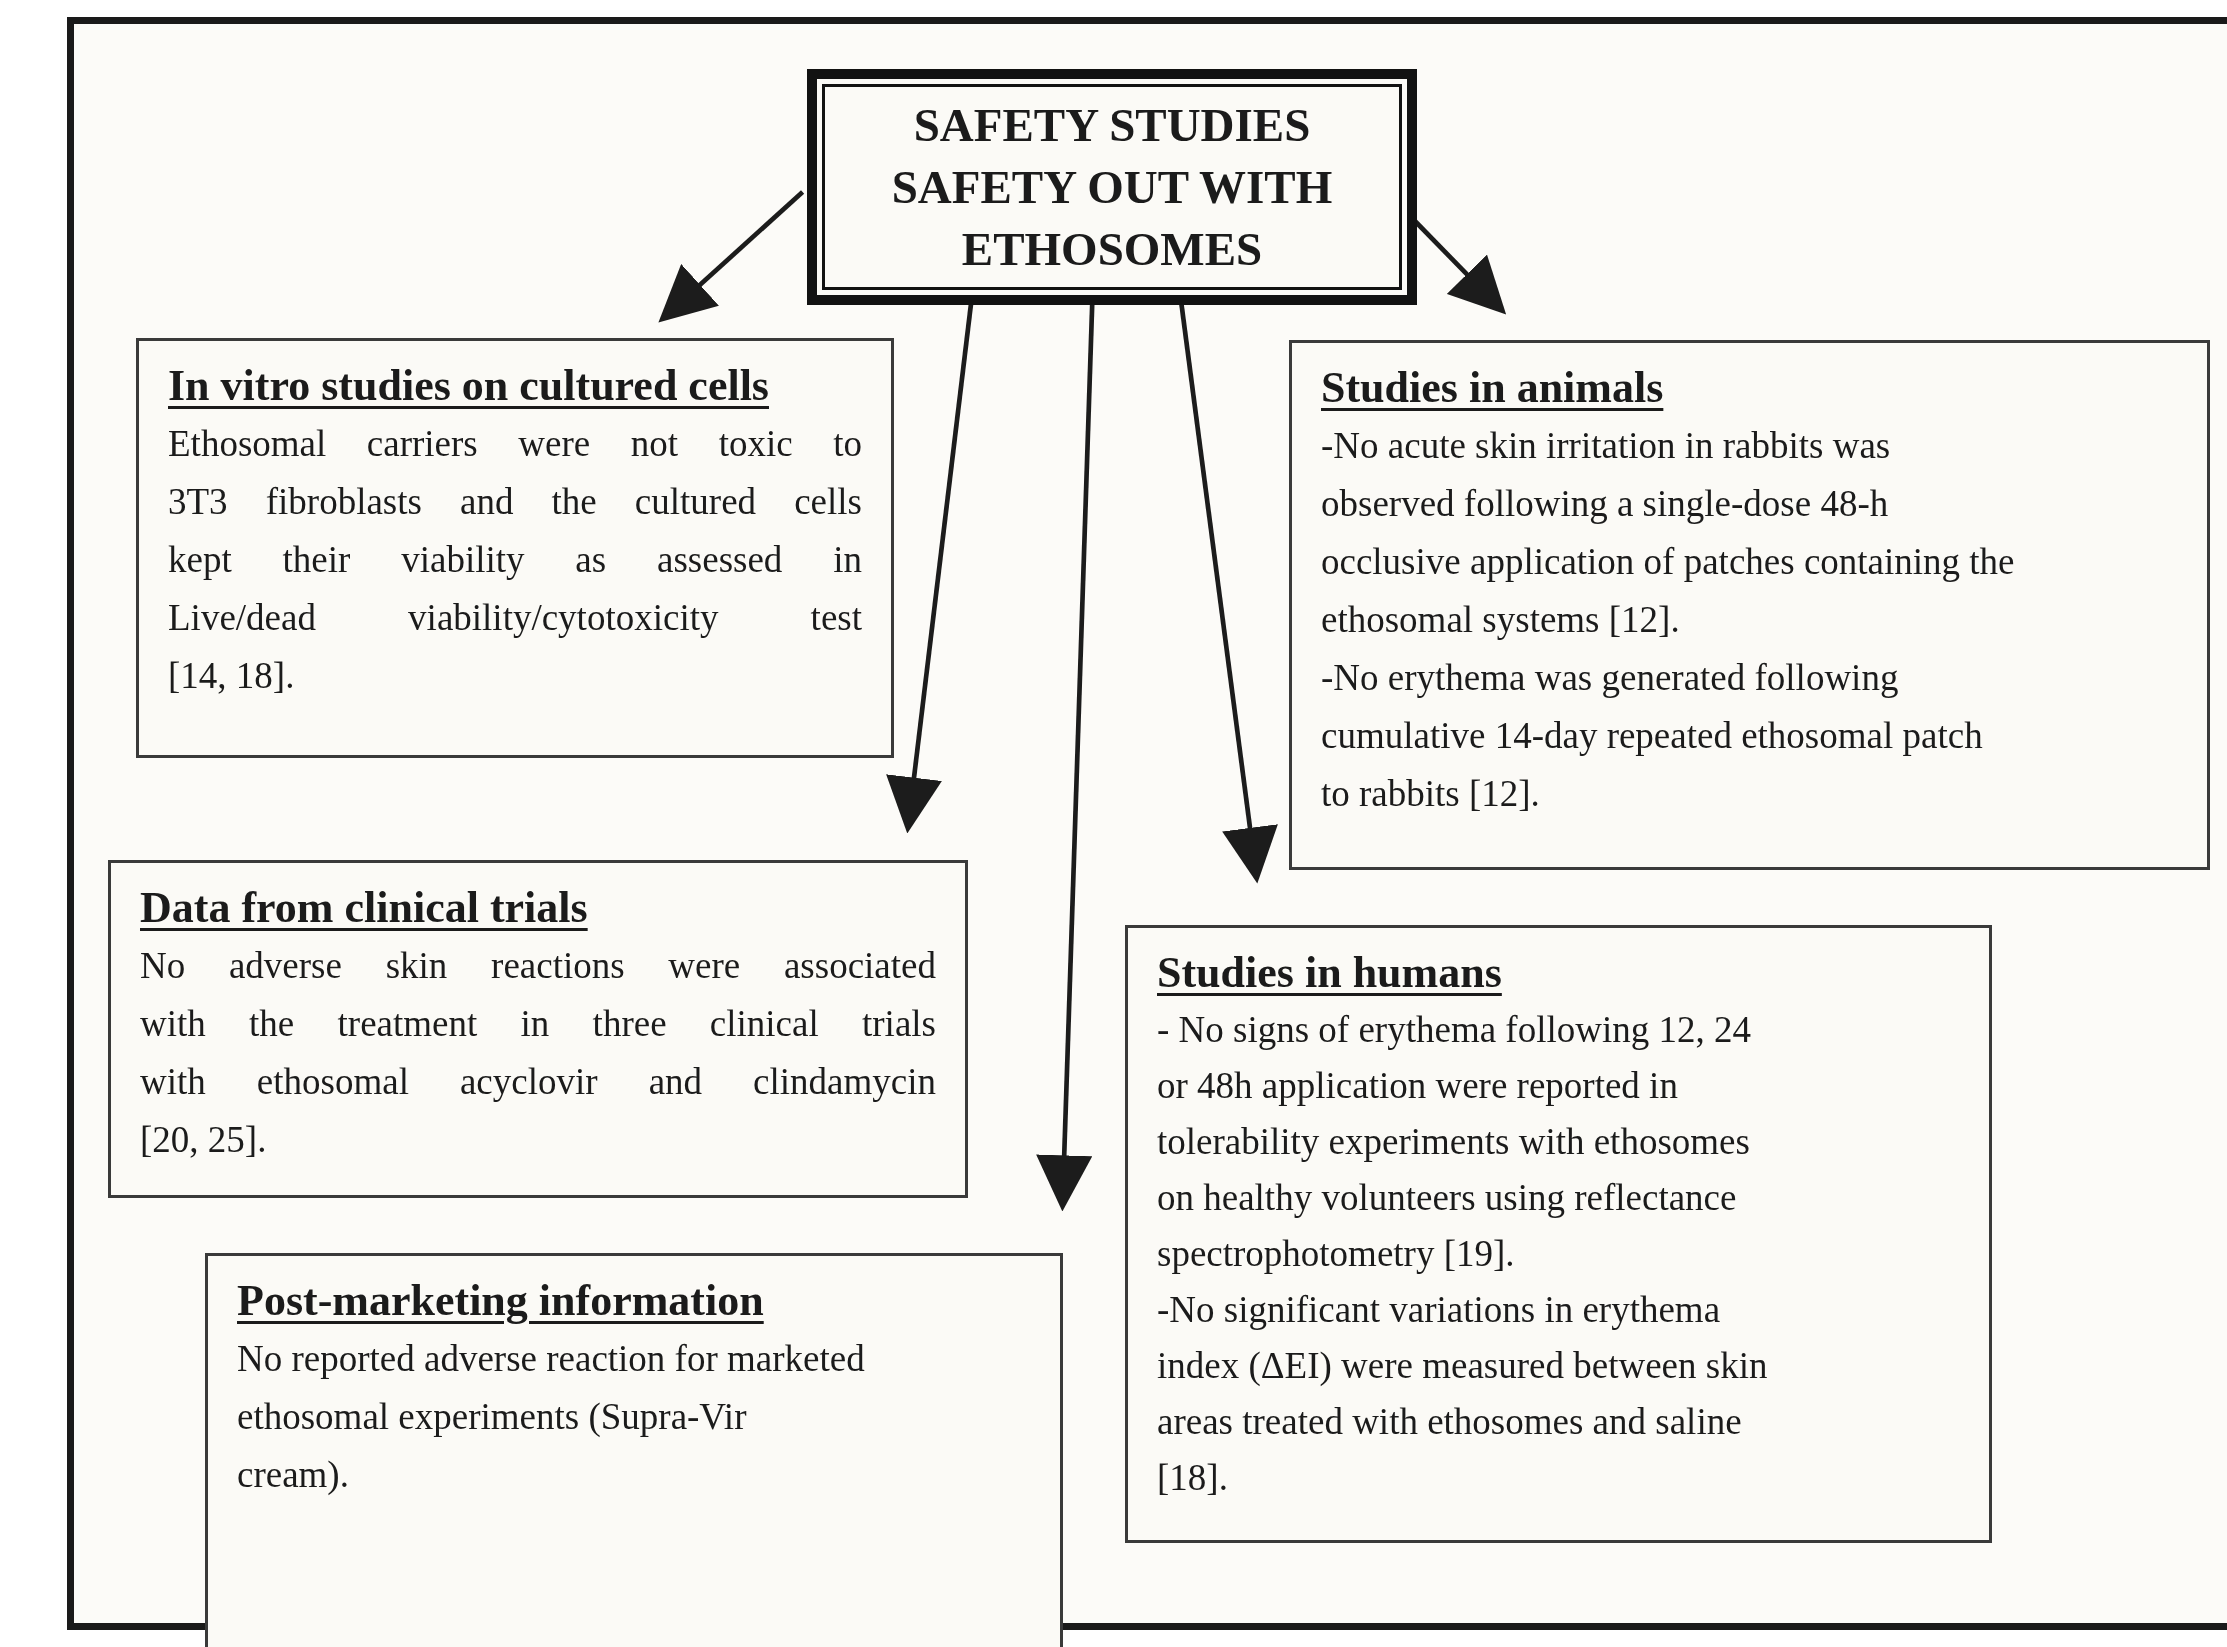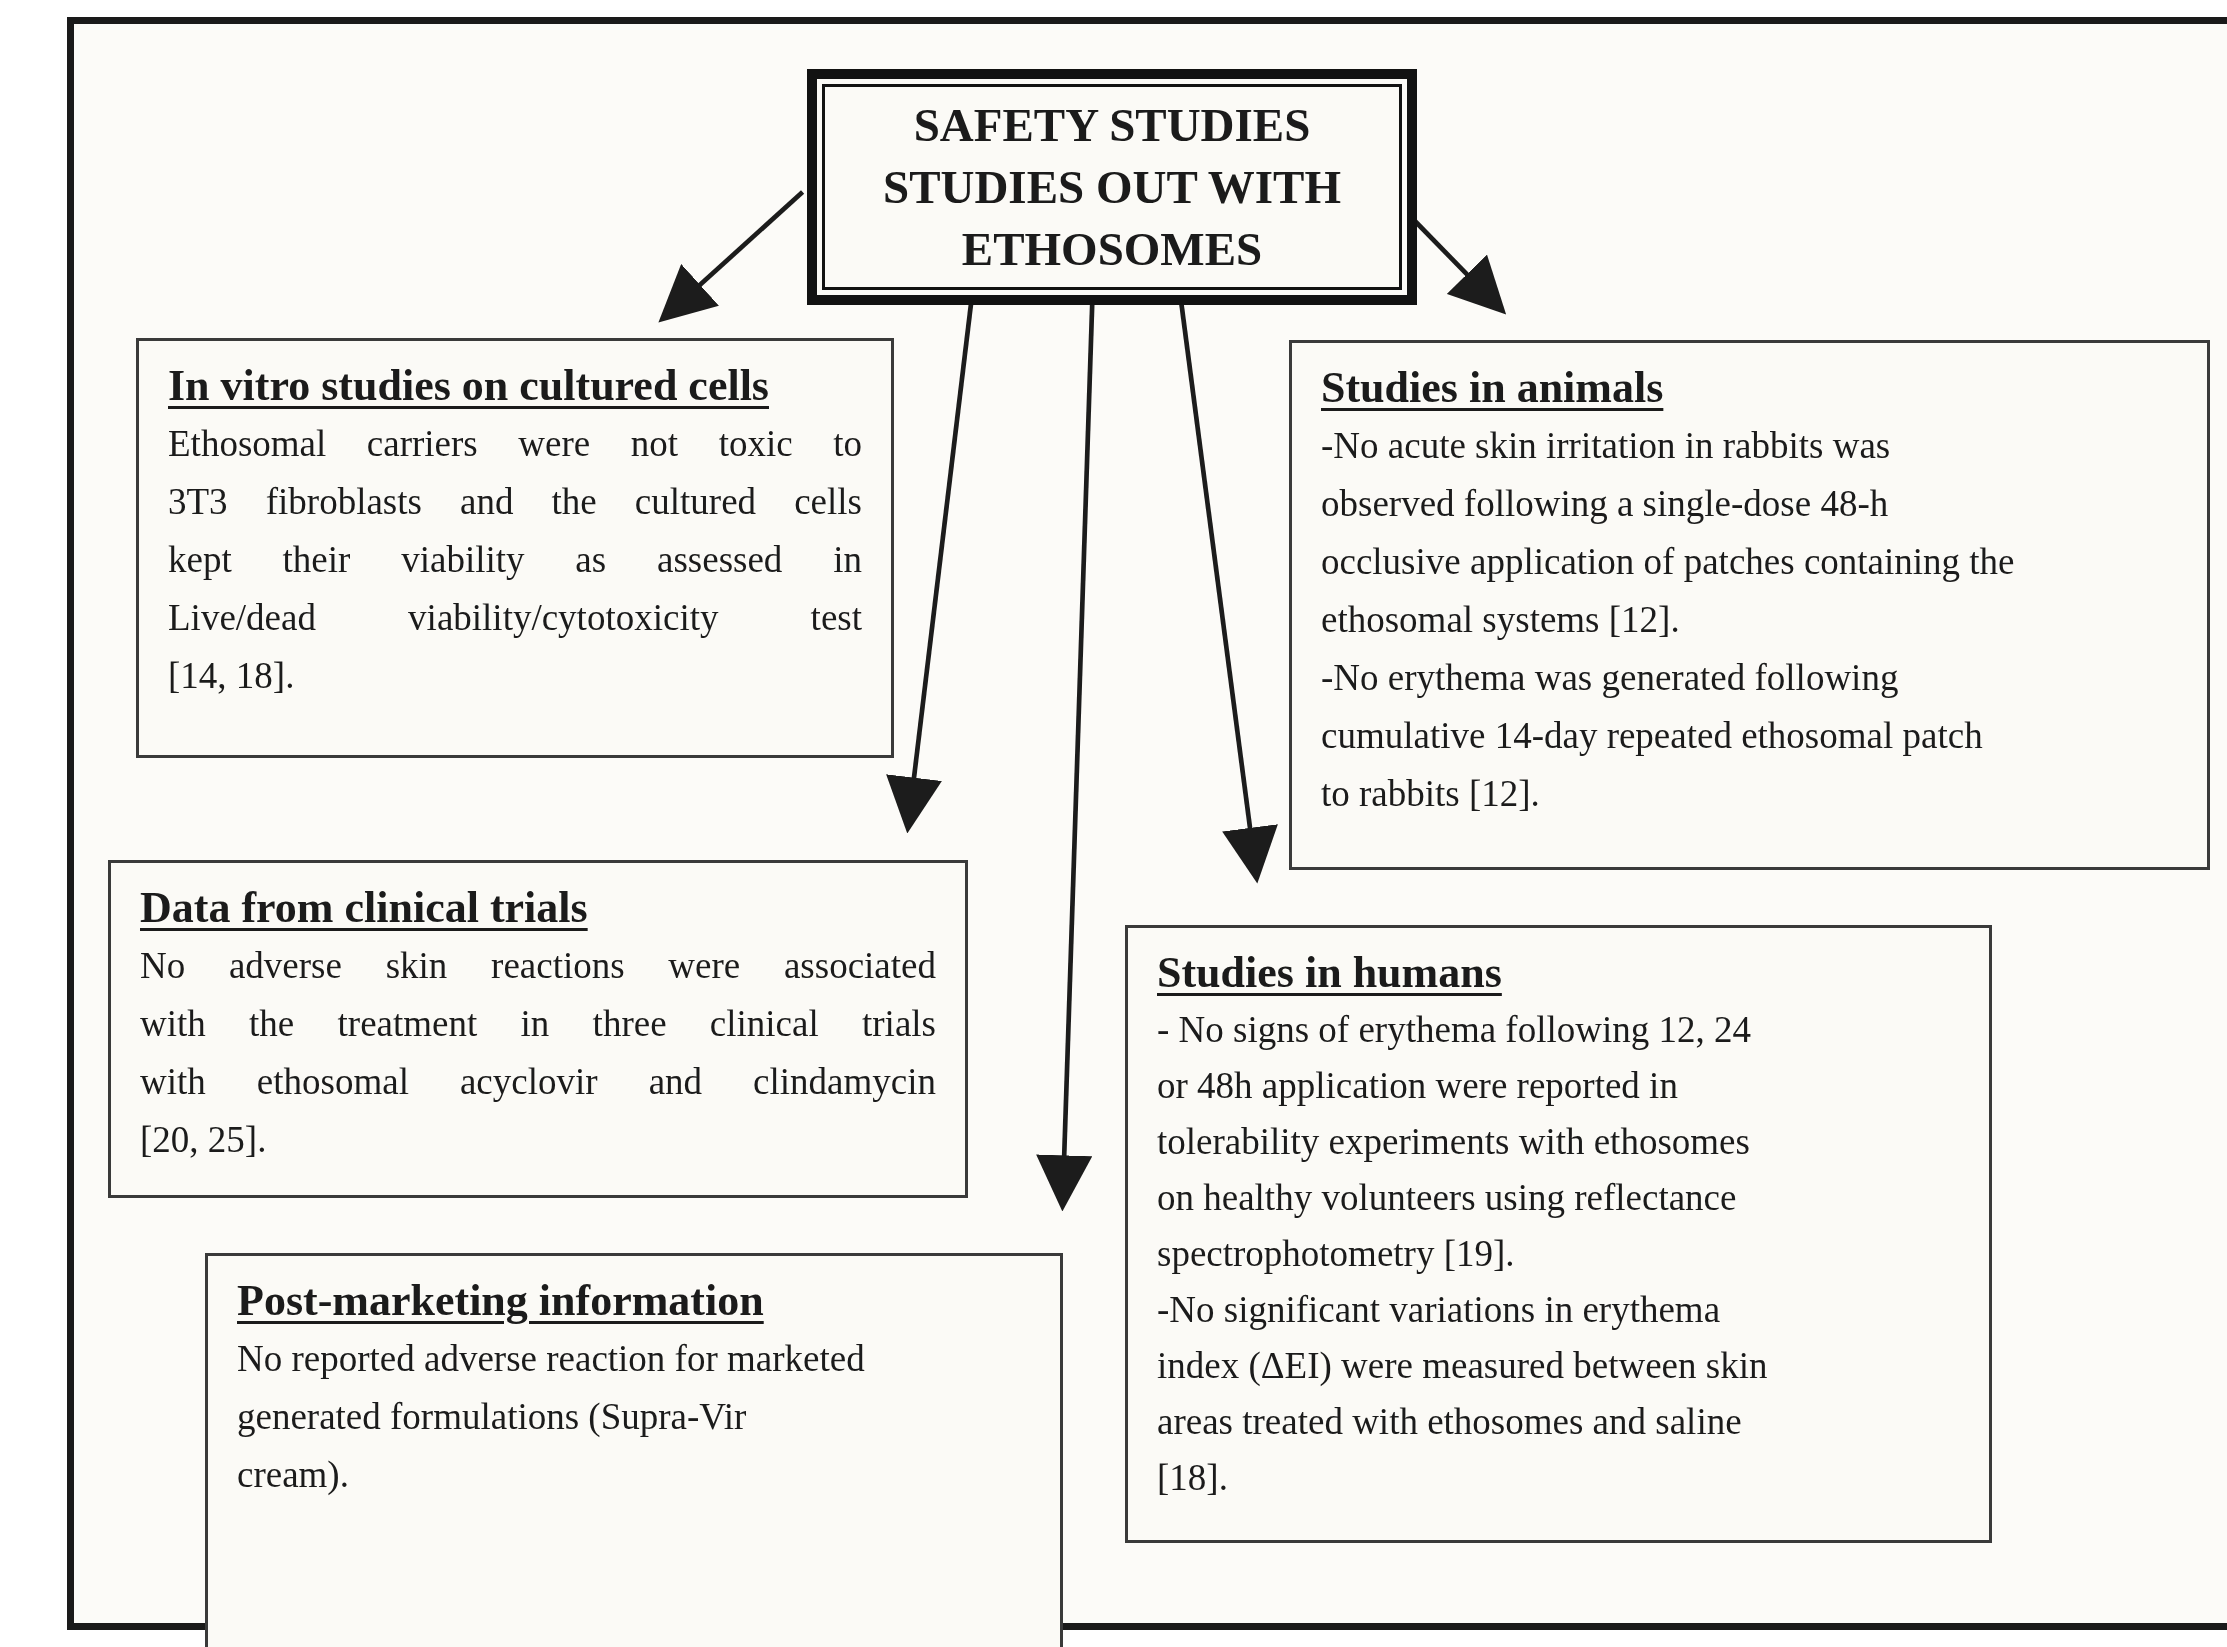--- a/index.html
+++ b/index.html
@@ -70,21 +70,21 @@
     <line x1="1128" y1="287" x2="928" y2="468" stroke="#1c1c1c" stroke-width="7" marker-end="url(#ah)"></line>
     <line x1="2040" y1="327" x2="2165" y2="455" stroke="#1c1c1c" stroke-width="7" marker-end="url(#ah)"></line>
     <line x1="1380" y1="452" x2="1287" y2="1225" stroke="#1c1c1c" stroke-width="7" marker-end="url(#ah)"></line>
     <line x1="1561" y1="452" x2="1517" y2="1790" stroke="#1c1c1c" stroke-width="7" marker-end="url(#ah)"></line>
     <line x1="1694" y1="452" x2="1805" y2="1300" stroke="#1c1c1c" stroke-width="7" marker-end="url(#ah)"></line>
   </svg>
 
   <div id="top-box">
     <div id="top-box-inner">
         <div class="tline">SAFETY STUDIES</div>
-        <div class="tline">STUDIES OUT WITH</div>
+        <div class="tline">SAFETY OUT WITH</div>
         <div class="tline last">ETHOSOMES</div>
       </div>
   </div>
 
   <div class="box justify" id="box-in-vitro">
     <div class="title">In vitro studies on cultured cells</div>
     <div class="body">
         <div class="tline">Ethosomal carriers were not toxic to</div>
         <div class="tline">3T3 fibroblasts and the cultured cells</div>
         <div class="tline">kept their viability as assessed in</div>
@@ -113,21 +113,21 @@
         <div class="tline">with the treatment in three clinical trials</div>
         <div class="tline">with ethosomal acyclovir and clindamycin</div>
         <div class="tline last">[20, 25].</div>
       </div>
   </div>
 
   <div class="box" id="box-post-marketing">
     <div class="title">Post-marketing information</div>
     <div class="body">
         <div class="tline">No reported adverse reaction for marketed</div>
-        <div class="tline">generated formulations (Supra-Vir</div>
+        <div class="tline">ethosomal experiments (Supra-Vir</div>
         <div class="tline last">cream).</div>
       </div>
   </div>
 
   <div class="box" id="box-humans">
     <div class="title">Studies in humans</div>
     <div class="body">
         <div class="tline">- No signs of erythema following 12, 24</div>
         <div class="tline">or 48h application were reported in</div>
         <div class="tline">tolerability experiments with ethosomes</div>

